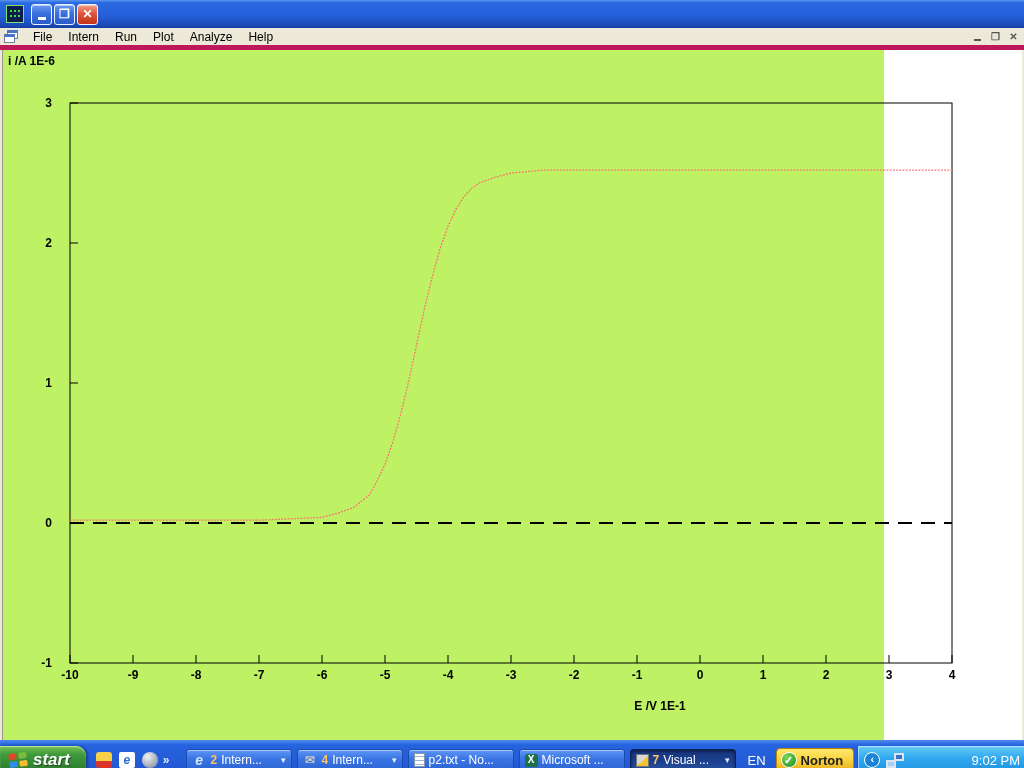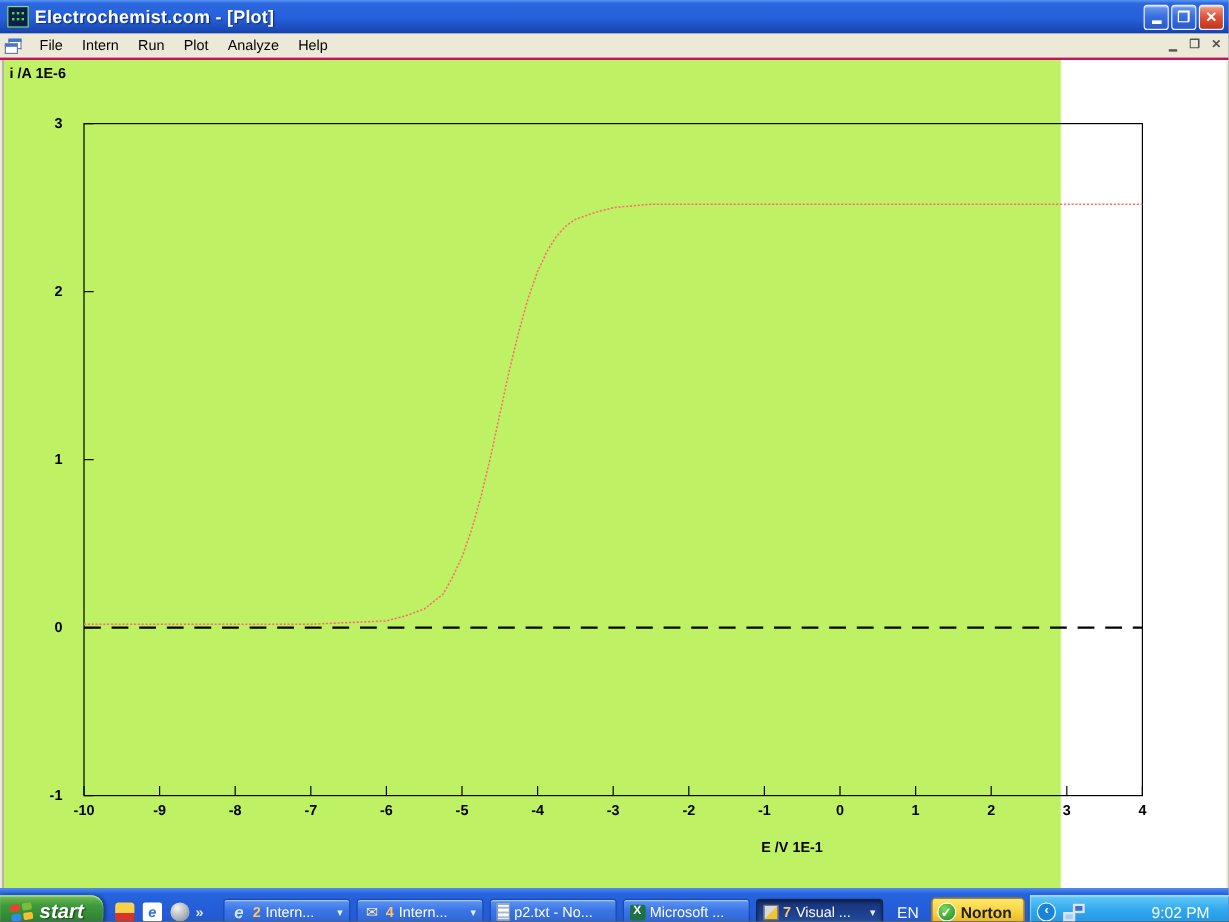--- a/index.html
+++ b/index.html
@@ -17,21 +17,21 @@
     text-shadow:1px 1px 1px #10307E;white-space:nowrap;overflow:hidden;flex:1;}
   .win-btn{width:21px;height:21px;margin-left:2px;border-radius:3px;border:1px solid #EAF2FF;
     color:#fff;font-size:12px;font-weight:bold;display:flex;align-items:center;justify-content:center;
     background:linear-gradient(180deg,#6E9BEE 0%,#3A6FE0 45%,#2A5BC8 100%);
     box-shadow:inset 0 1px 0 rgba(255,255,255,.5);flex:0 0 auto;line-height:1;}
   .win-btn.close{background:linear-gradient(180deg,#F0A088 0%,#E0563A 45%,#C23318 100%);}
   .min-bar{display:inline-block;width:8px;height:3px;background:#fff;margin-top:9px;}
 
   
   .menubar{position:absolute;left:0;top:28px;width:1024px;height:22px;background:#ECE9D8;
-    border-bottom:2px solid #be185d;display:flex;align-items:center;padding:0 2px;font-size:12px;}
+    border-bottom:5px solid #be185d;display:flex;align-items:center;padding:0 2px;font-size:12px;}
   .mdi-icon{width:15px;height:13px;margin:0 6px 0 2px;position:relative;flex:0 0 auto;}
   .mdi-icon b{position:absolute;border:1px solid #6B7F9E;background:#fff;}
   .mdi-icon b.back{left:3px;top:0;width:11px;height:9px;border-top:3px solid #4A74C8;}
   .mdi-icon b.front{left:0;top:4px;width:11px;height:9px;border-top:3px solid #4A74C8;}
   .menu-item{padding:2px 8px;color:#000;cursor:default;}
   .menu-spacer{flex:1;}
   .mdi-btn{width:17px;height:15px;margin-left:1px;color:#555;font-size:10px;font-weight:bold;
     display:flex;align-items:center;justify-content:center;background:#ECE9D8;line-height:1;}
   .mdi-btn .min-bar{background:#555;width:7px;height:2px;margin-top:7px;}
 
@@ -85,37 +85,36 @@
   .tray{flex:1;height:28px;margin-left:3px;display:flex;align-items:center;gap:6px;padding-left:6px;
     background:linear-gradient(180deg,#66CBF8 0%,#2FA7EE 45%,#1E90DE 100%);
     border-left:1px solid #14649E;box-shadow:inset 1px 1px 1px rgba(255,255,255,.5);}
   .tray-collapse{width:16px;height:16px;border-radius:50%;background:#1B84D8;border:1px solid #fff;
     color:#fff;font-size:11px;font-weight:bold;display:flex;align-items:center;justify-content:center;
     line-height:1;padding-bottom:1px;}
   .net-icon{position:relative;width:18px;height:15px;flex:0 0 auto;}
   .net-icon s{position:absolute;width:10px;height:8px;background:#3C72C8;border:2px solid #DDE4EE;}
   .net-icon s.b{right:0;top:0;}
   .net-icon s.f{left:0;bottom:0;background:#9FD0F8;}
-  .clock{margin-left:auto;margin-right:16px;color:#fff;font-size:13px;flex:0 0 auto;}
+  .clock{margin-left:auto;margin-right:4px;color:#fff;font-size:13px;flex:0 0 auto;}
 </style>
 </head>
 <body>
 
 <div class="screen">
 
   <div class="titlebar">
     <span class="app-icon">
       <i style="left:3px;top:4px"></i>
         <i style="left:7px;top:4px"></i>
         <i style="left:11px;top:4px"></i>
       <i style="left:3px;top:9px"></i>
         <i style="left:7px;top:9px"></i>
         <i style="left:11px;top:9px"></i>
     </span>
-    <span class="title-text">Electrochemist.com - [Plot]</span>
     <span class="win-btn">
         <span class="min-bar"></span>
       </span>
     <span class="win-btn">❐</span>
     <span class="win-btn close">✕</span>
   </div>
 
   <div class="menubar">
     <span class="mdi-icon">
         <b class="back"></b>

